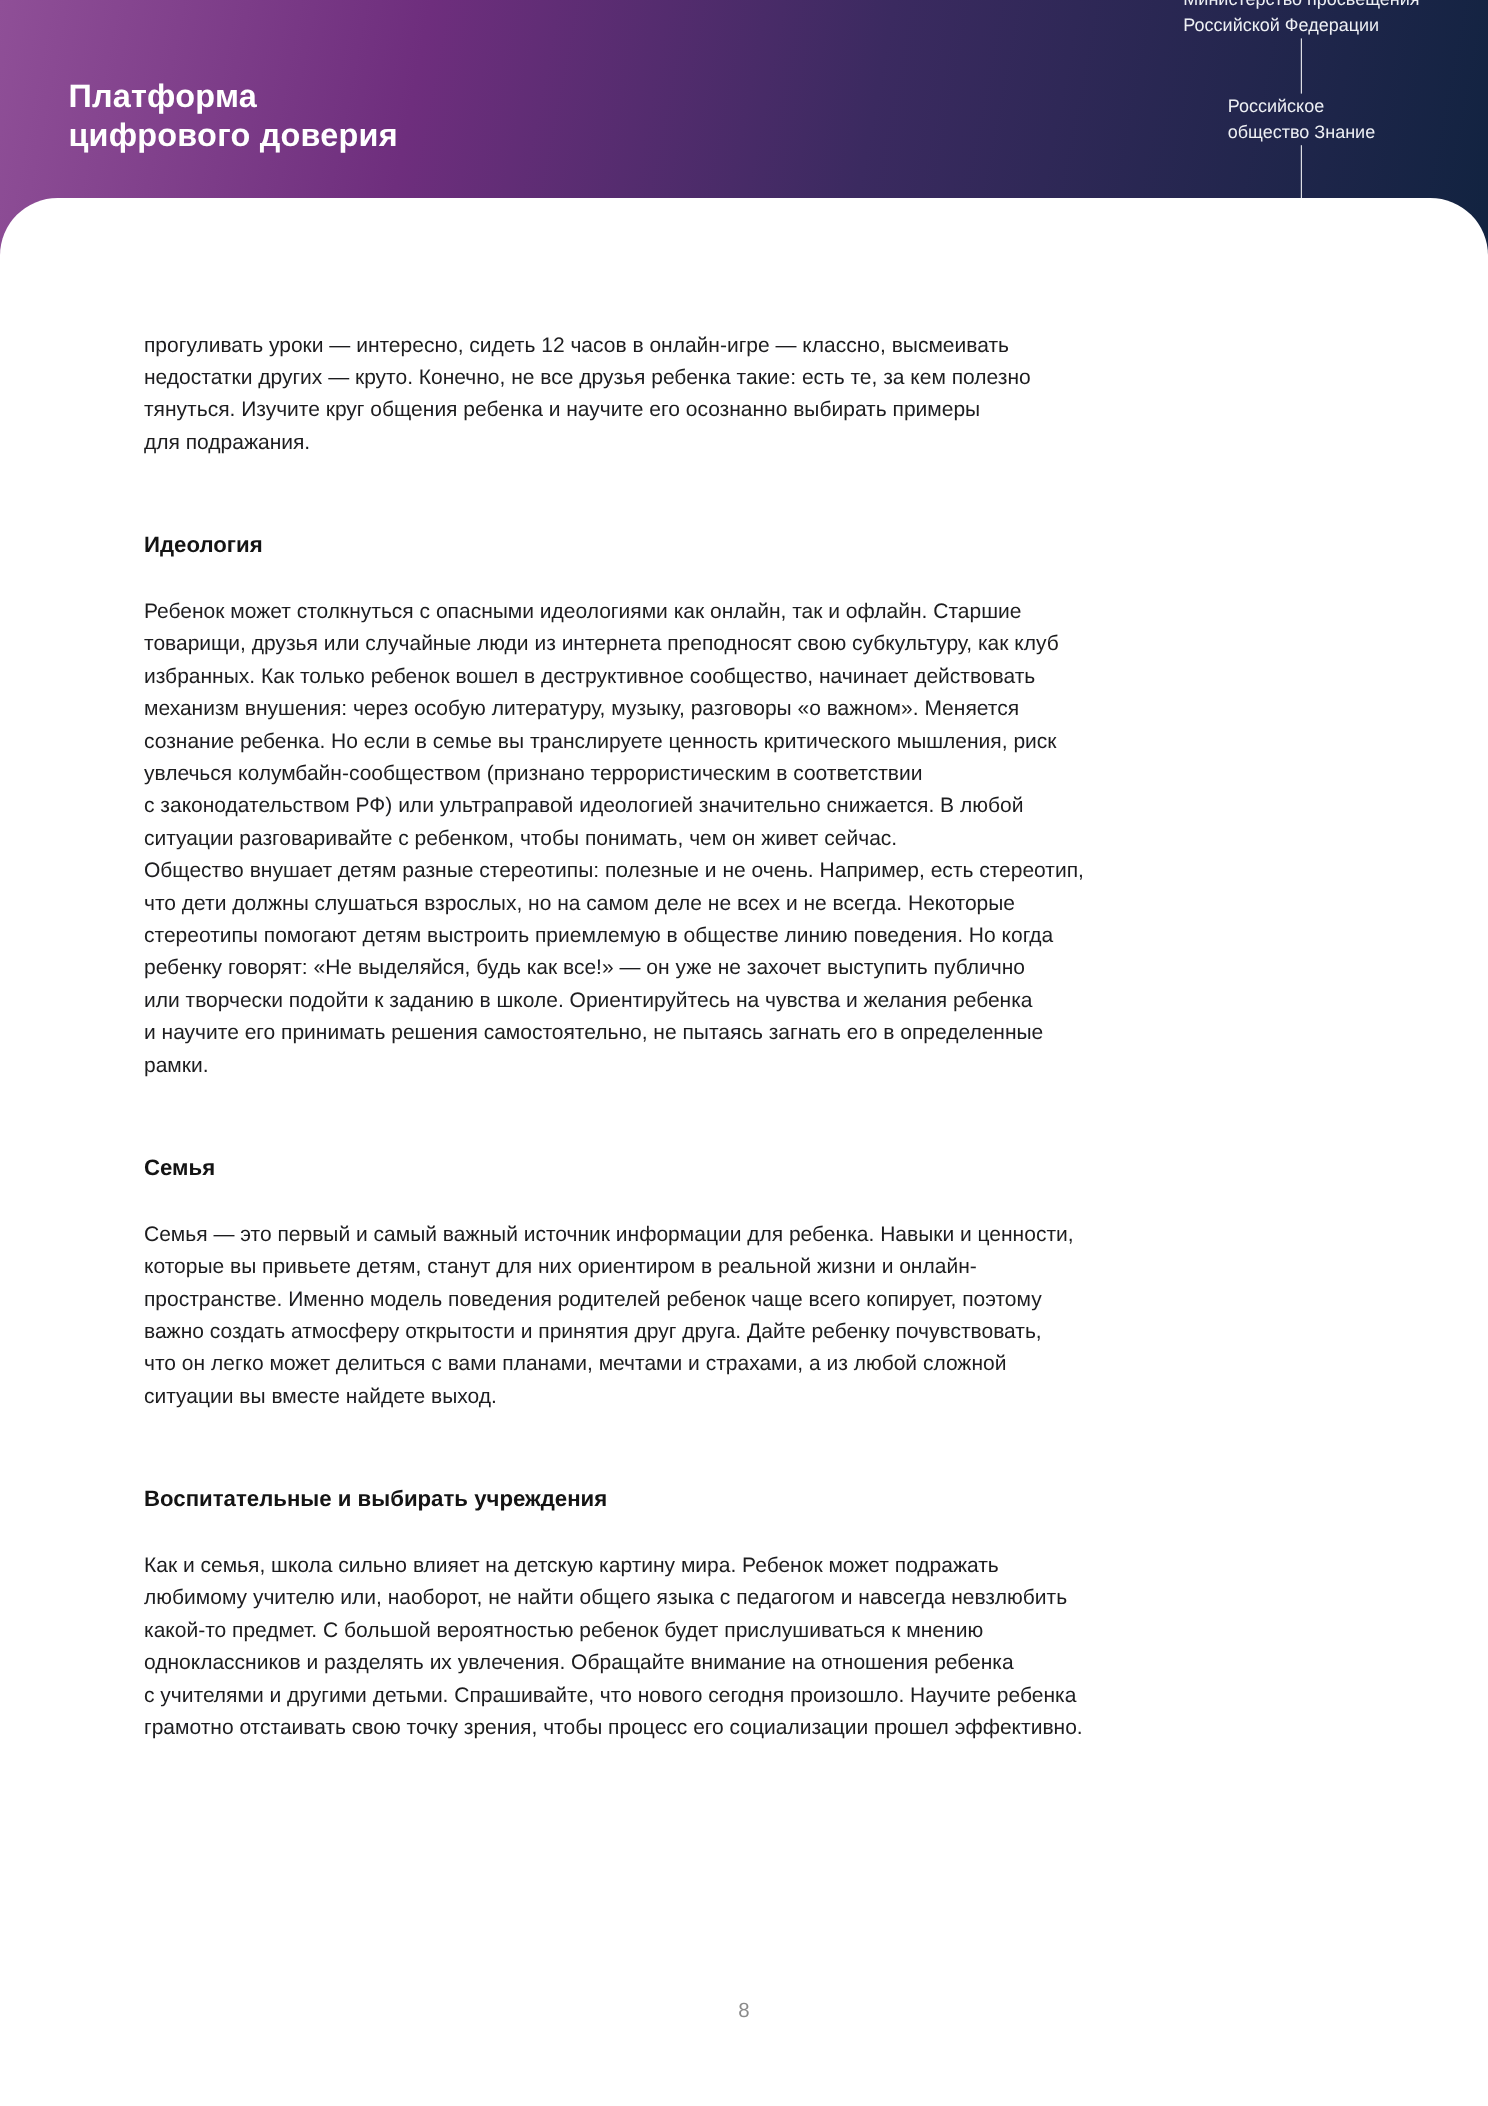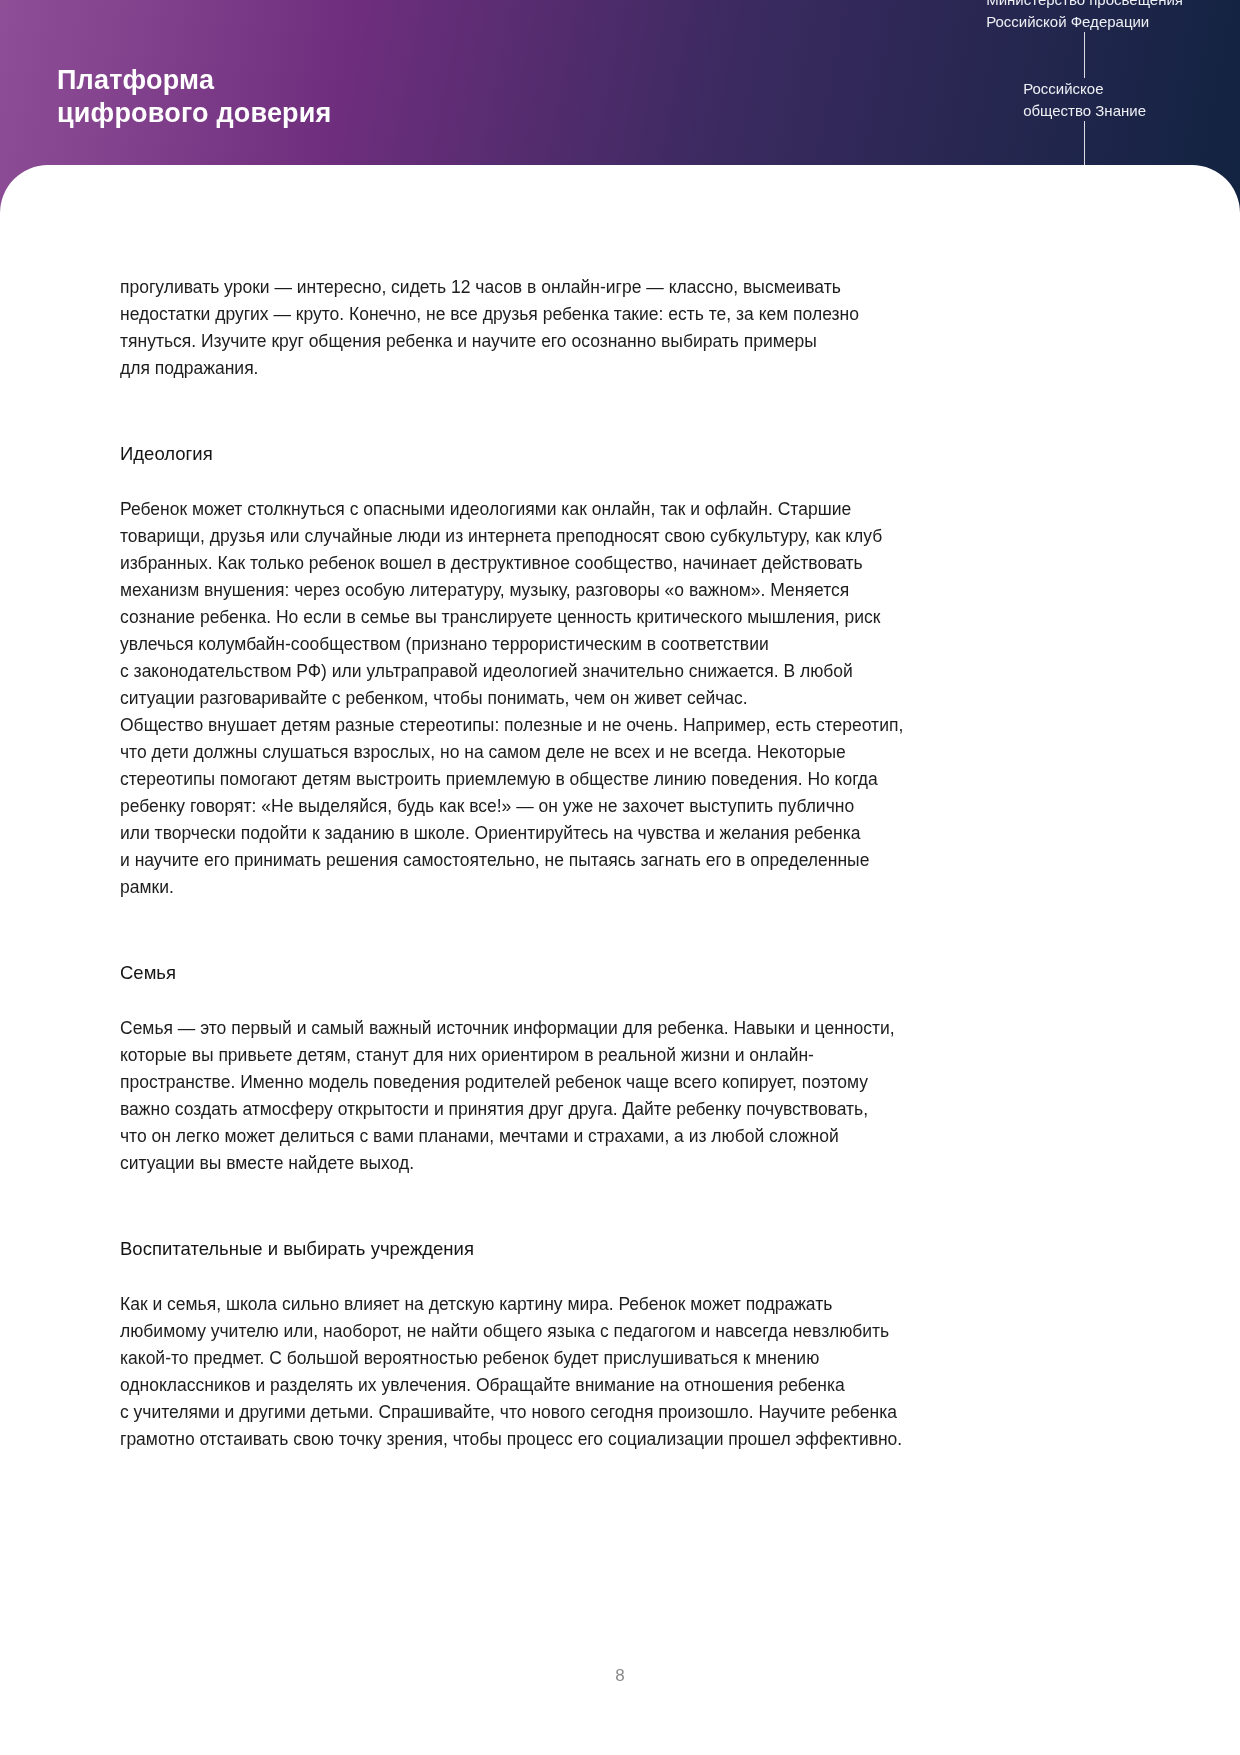--- a/index.html
+++ b/index.html
@@ -61,21 +61,21 @@
   }
   .body-text {
     margin: 0;
     color: #1d1d1f;
     font-size: 17.5px; line-height: 27px; font-weight: 400;
     white-space: pre-line;
   }
   .section-heading {
     margin: 58px 0 29px 0;
     color: #141414;
-    font-size: 18.5px; line-height: 27px; font-weight: 400;
+    font-size: 18.5px; line-height: 27px; font-weight: 700;
   }
   .page-number {
     position: absolute; top: 1662px; left: 0; right: 0;
     text-align: center;
     color: #8a8a8a;
     font-size: 17px; line-height: 27px;
   }
 </style>
 </head>
 <body>

